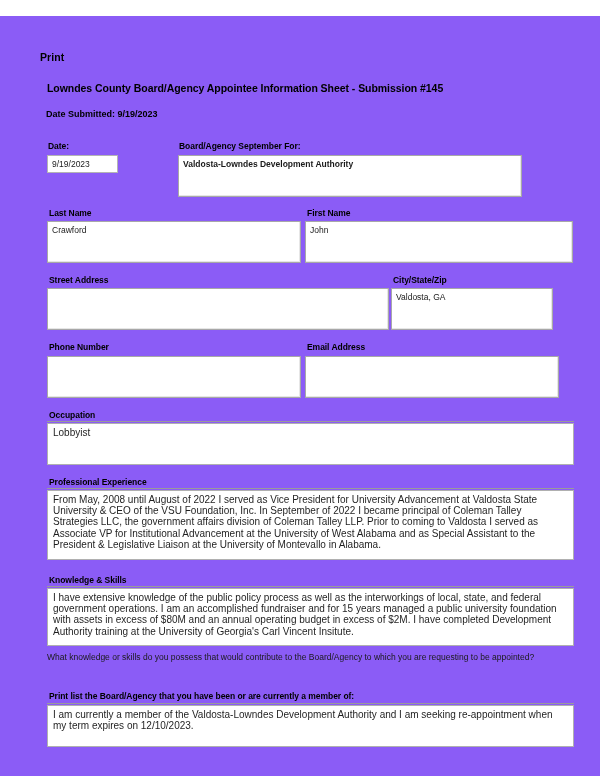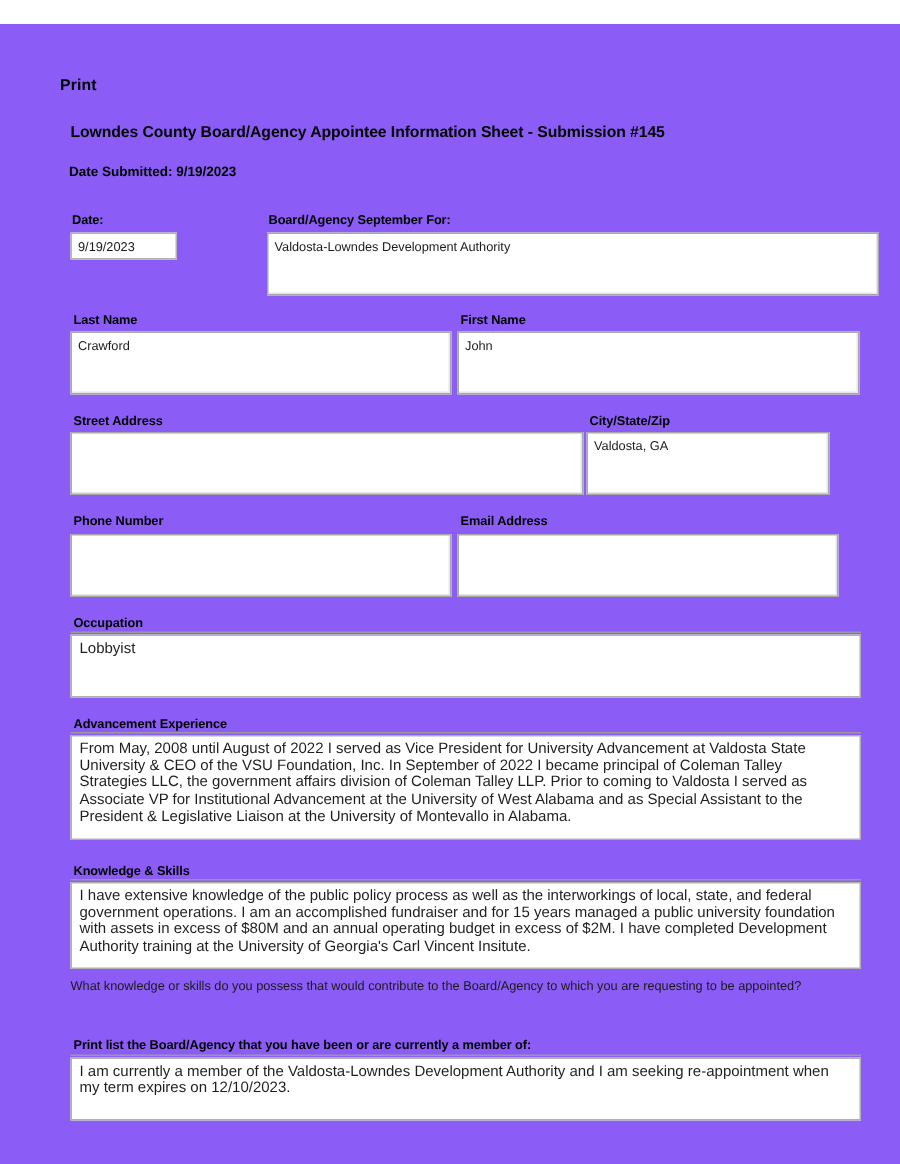--- a/index.html
+++ b/index.html
@@ -115,21 +115,21 @@
   <div class="print-link">Print</div>
 
   <div class="doc-title">Lowndes County Board/Agency Appointee Information Sheet - Submission #145</div>
 
   <div class="date-submitted">Date Submitted: 9/19/2023</div>
 
   <div class="f-label" style="left:48px; top:125px;">Date:</div>
   <div class="f-box" style="left:47px; top:139px; width:71px; height:18px;">9/19/2023</div>
 
   <div class="f-label" style="left:179px; top:125px;">Board/Agency September For:</div>
-  <div class="f-box shade" style="left:178px; top:139px; width:408px; height:42px;">Valdosta-Lowndes Development Authority</div>
+  <div class="f-box shade" style="left:178px; top:139px; width:344px; height:42px;font-weight:bold;">Valdosta-Lowndes Development Authority</div>
 
   <div class="f-label" style="left:49px; top:192px;">Last Name</div>
   <div class="f-box shade" style="left:47px; top:205px; width:254px; height:42px;">Crawford</div>
 
   <div class="f-label" style="left:307px; top:192px;">First Name</div>
   <div class="f-box shade" style="left:305px; top:205px; width:268px; height:42px;">John</div>
 
   <div class="f-label" style="left:49px; top:259px;">Street Address</div>
   <div class="f-box shade" style="left:47px; top:272px; width:342px; height:42px;"></div>
 
@@ -139,21 +139,21 @@
   <div class="f-label" style="left:49px; top:326px;">Phone Number</div>
   <div class="f-box shade" style="left:47px; top:340px; width:254px; height:42px;"></div>
 
   <div class="f-label" style="left:307px; top:326px;">Email Address</div>
   <div class="f-box shade" style="left:305px; top:340px; width:254px; height:42px;"></div>
 
   <div class="f-label" style="left:49px; top:394px;">Occupation</div>
   <div class="rule" style="left:47px; top:405px; width:527px;"></div>
   <div class="long-box" style="left:47px; top:407px; width:527px; height:42px;">Lobbyist</div>
 
-  <div class="f-label" style="left:49px; top:461px;">Advancement Experience</div>
+  <div class="f-label" style="left:49px; top:461px;">Professional Experience</div>
   <div class="rule" style="left:47px; top:472px; width:527px;"></div>
   <div class="long-box" style="left:47px; top:474px; width:527px; height:70px;">From May, 2008 until August of 2022 I served as Vice President for University Advancement at Valdosta State University &amp; CEO of the VSU Foundation, Inc.  In September of 2022 I became principal of Coleman Talley Strategies LLC, the government affairs division of Coleman Talley LLP.  Prior to coming to Valdosta I served as Associate VP for Institutional Advancement at the University of West Alabama and as Special Assistant to the President &amp; Legislative Liaison at the University of Montevallo in Alabama.</div>
 
   <div class="f-label" style="left:49px; top:559px;">Knowledge &amp; Skills</div>
   <div class="rule" style="left:47px; top:570px; width:527px;"></div>
   <div class="long-box" style="left:47px; top:572px; width:527px; height:58px;">I have extensive knowledge of the public policy process as well as the interworkings of local, state, and federal government operations.  I am an accomplished fundraiser and for 15 years managed a public university foundation with assets in excess of $80M and an annual operating budget in excess of $2M.  I have completed Development Authority training at the University of Georgia's Carl Vincent Insitute.</div>
 
   <div class="question-text" style="left:47px; top:634px; width:527px;">What knowledge or skills do you possess that would contribute to the Board/Agency to which you are requesting to be appointed?</div>
 
   <div class="f-label" style="left:49px; top:675px;">Print list the Board/Agency that you have been or are currently a member of:</div>

